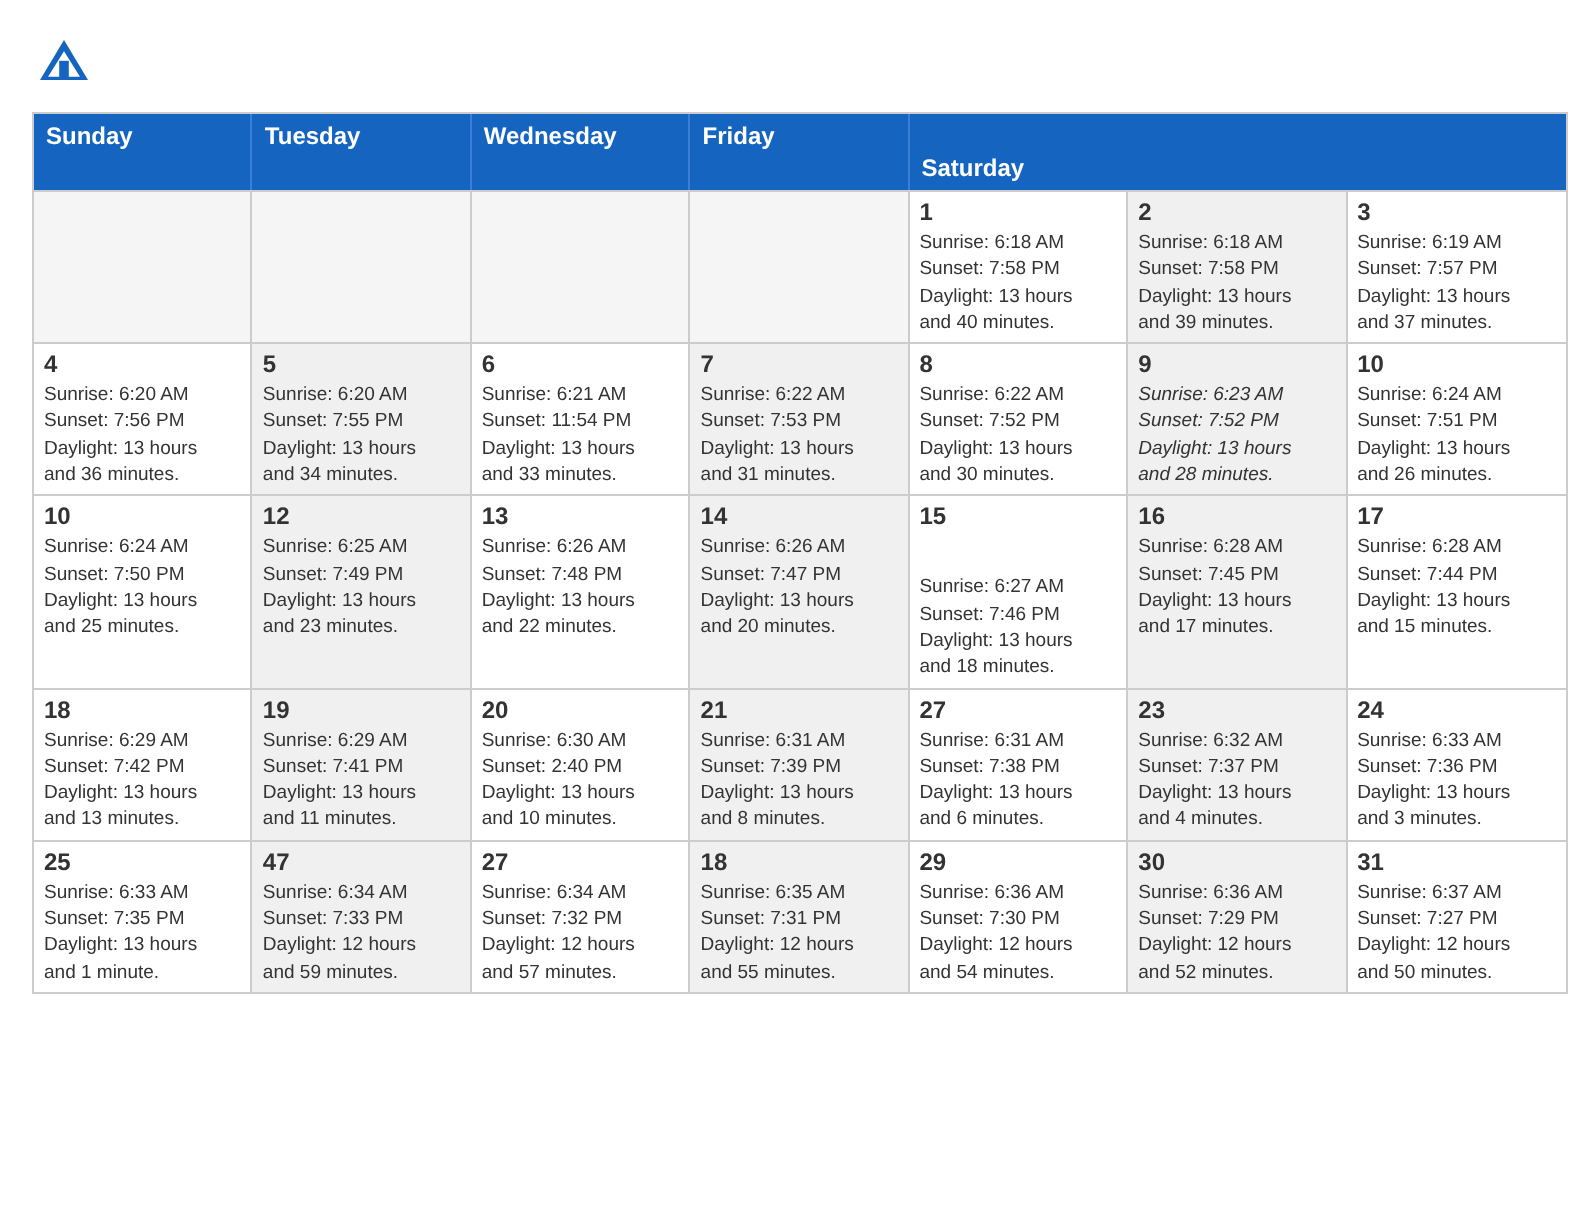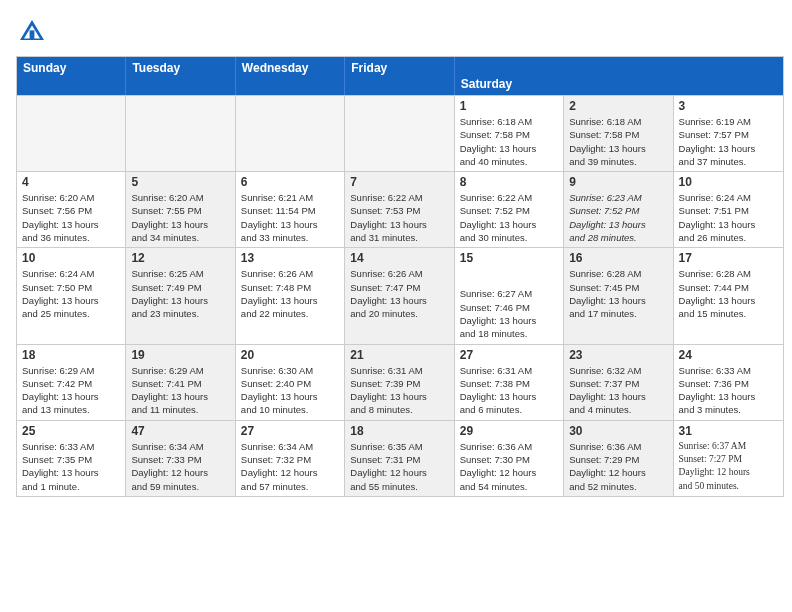--- a/index.html
+++ b/index.html
@@ -354,21 +354,21 @@
           </div>
           <div class="cal-cell shaded">
             <span class="day-num">30</span>
             <div class="day-info" style="white-space: pre-line;">Sunrise: 6:36 AM
 Sunset: 7:29 PM
 Daylight: 12 hours
 and 52 minutes.</div>
           </div>
           <div class="cal-cell">
             <span class="day-num">31</span>
-            <div class="day-info" style="white-space: pre-line; font-family: Liberation Serif, serif;">Sunrise: 6:37 AM
+            <div class="day-info" style="white-space: pre-line;">Sunrise: 6:37 AM
 Sunset: 7:27 PM
 Daylight: 12 hours
 and 50 minutes.</div>
           </div>
         </div>
       </div>
   </div>
 </div>
 
 </body></html>

